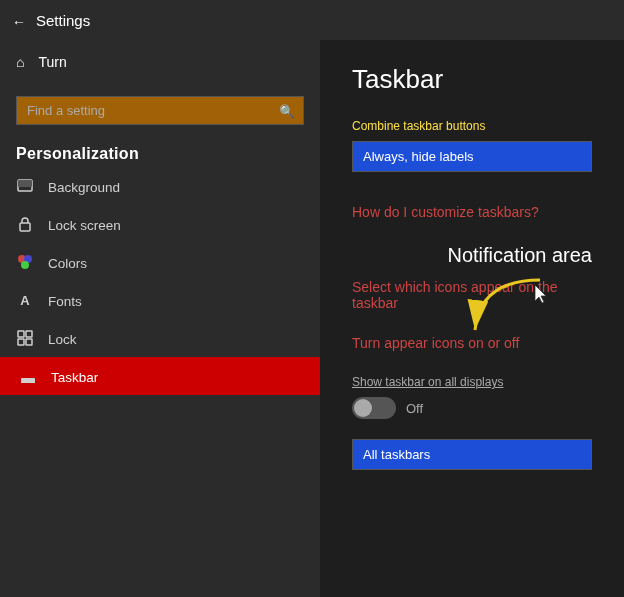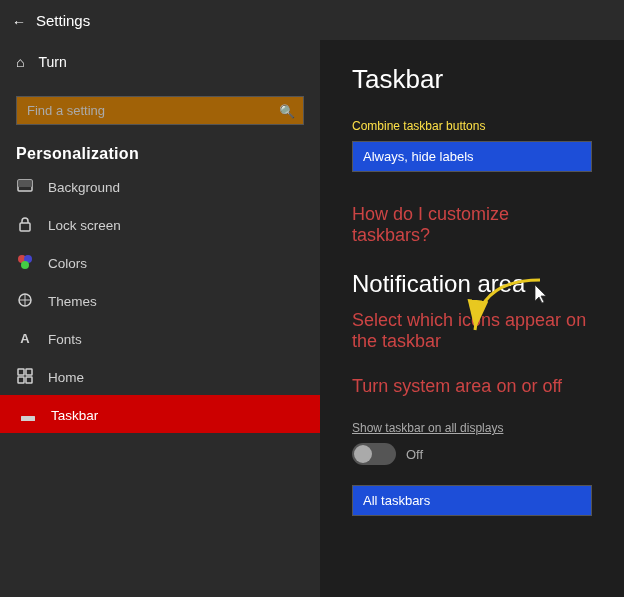--- a/index.html
+++ b/index.html
@@ -147,31 +147,32 @@
       padding: 7px 10px;
       font-size: 13px;
       outline: none;
       appearance: none;
       cursor: pointer;
       margin-bottom: 16px;
     }
 
     .link-text {
       color: #cc4444;
-      font-size: 18px;
+      font-size: 14px;
       cursor: pointer;
       margin-bottom: 24px;
       display: block;
     }
 
     .section-heading {
-      font-size: 24px;
+      font-size: 20px;
       font-weight: 300;
       color: #ffffff;
       margin-bottom: 12px;
+      text-align: right;
     }
 
     .toggle-row {
       display: flex;
       align-items: center;
       gap: 10px;
       margin-bottom: 16px;
     }
     .toggle {
       width: 44px;
@@ -254,45 +255,36 @@
       <span class="item-icon">
         <svg width="16" height="16" viewBox="0 0 16 16">
             <circle cx="5" cy="5" r="4" fill="#cc4444"></circle>
             <circle cx="11" cy="5" r="4" fill="#4444cc"></circle>
             <circle cx="8" cy="11" r="4" fill="#44cc44"></circle>
           </svg>
       </span>
       <span>Colors</span>
     </div>
 
-    <div class="sidebar-item">
-      <span class="item-icon">
-        <svg width="16" height="16" viewBox="0 0 16 16" fill="none">
-            <circle cx="8" cy="8" r="6" stroke="#d0d0d0" stroke-width="1.5"></circle>
-            <path d="M8 2v12M2 8h12" stroke="#d0d0d0" stroke-width="1"></path>
-          </svg>
-      </span>
-      <span>Themes</span>
-    </div>
 
     <div class="sidebar-item">
       <span class="item-icon" style="font-size:13px;font-weight:bold;color:#d0d0d0;">A</span>
       <span>Fonts</span>
     </div>
 
     <div class="sidebar-item">
       <span class="item-icon">
         <svg width="16" height="16" viewBox="0 0 16 16" fill="none">
             <rect x="1" y="1" width="6" height="6" rx="0.5" stroke="#d0d0d0" stroke-width="1.5"></rect>
             <rect x="9" y="1" width="6" height="6" rx="0.5" stroke="#d0d0d0" stroke-width="1.5"></rect>
             <rect x="1" y="9" width="6" height="6" rx="0.5" stroke="#d0d0d0" stroke-width="1.5"></rect>
             <rect x="9" y="9" width="6" height="6" rx="0.5" stroke="#d0d0d0" stroke-width="1.5"></rect>
           </svg>
       </span>
-      <span>Home</span>
+      <span>Lock</span>
     </div>
 
     <div class="sidebar-item active">
       <span class="item-icon">
         <svg width="16" height="16" viewBox="0 0 16 16" fill="none">
             <rect x="1" y="10" width="14" height="5" rx="0.5" fill="#d0d0d0"></rect>
           </svg>
       </span>
       <span>Taskbar</span>
     </div>
@@ -310,21 +302,21 @@
         <option>When taskbar is full</option>
         <option>Never</option>
       </select>
     </div>
 
     <span class="link-text">How do I customize taskbars?</span>
 
     <div class="section-heading">Notification area</div>
 
     <span class="link-text">Select which icons appear on the taskbar</span>
-    <span class="link-text">Turn system area on or off</span>
+    <span class="link-text">Turn appear icons on or off</span>
 
 
     <div class="show-taskbar-label">Show taskbar on all displays</div>
 
     <div class="toggle-row">
       <div class="toggle off">
         <div class="toggle-knob"></div>
       </div>
       <span class="toggle-label">Off</span>
     </div>

